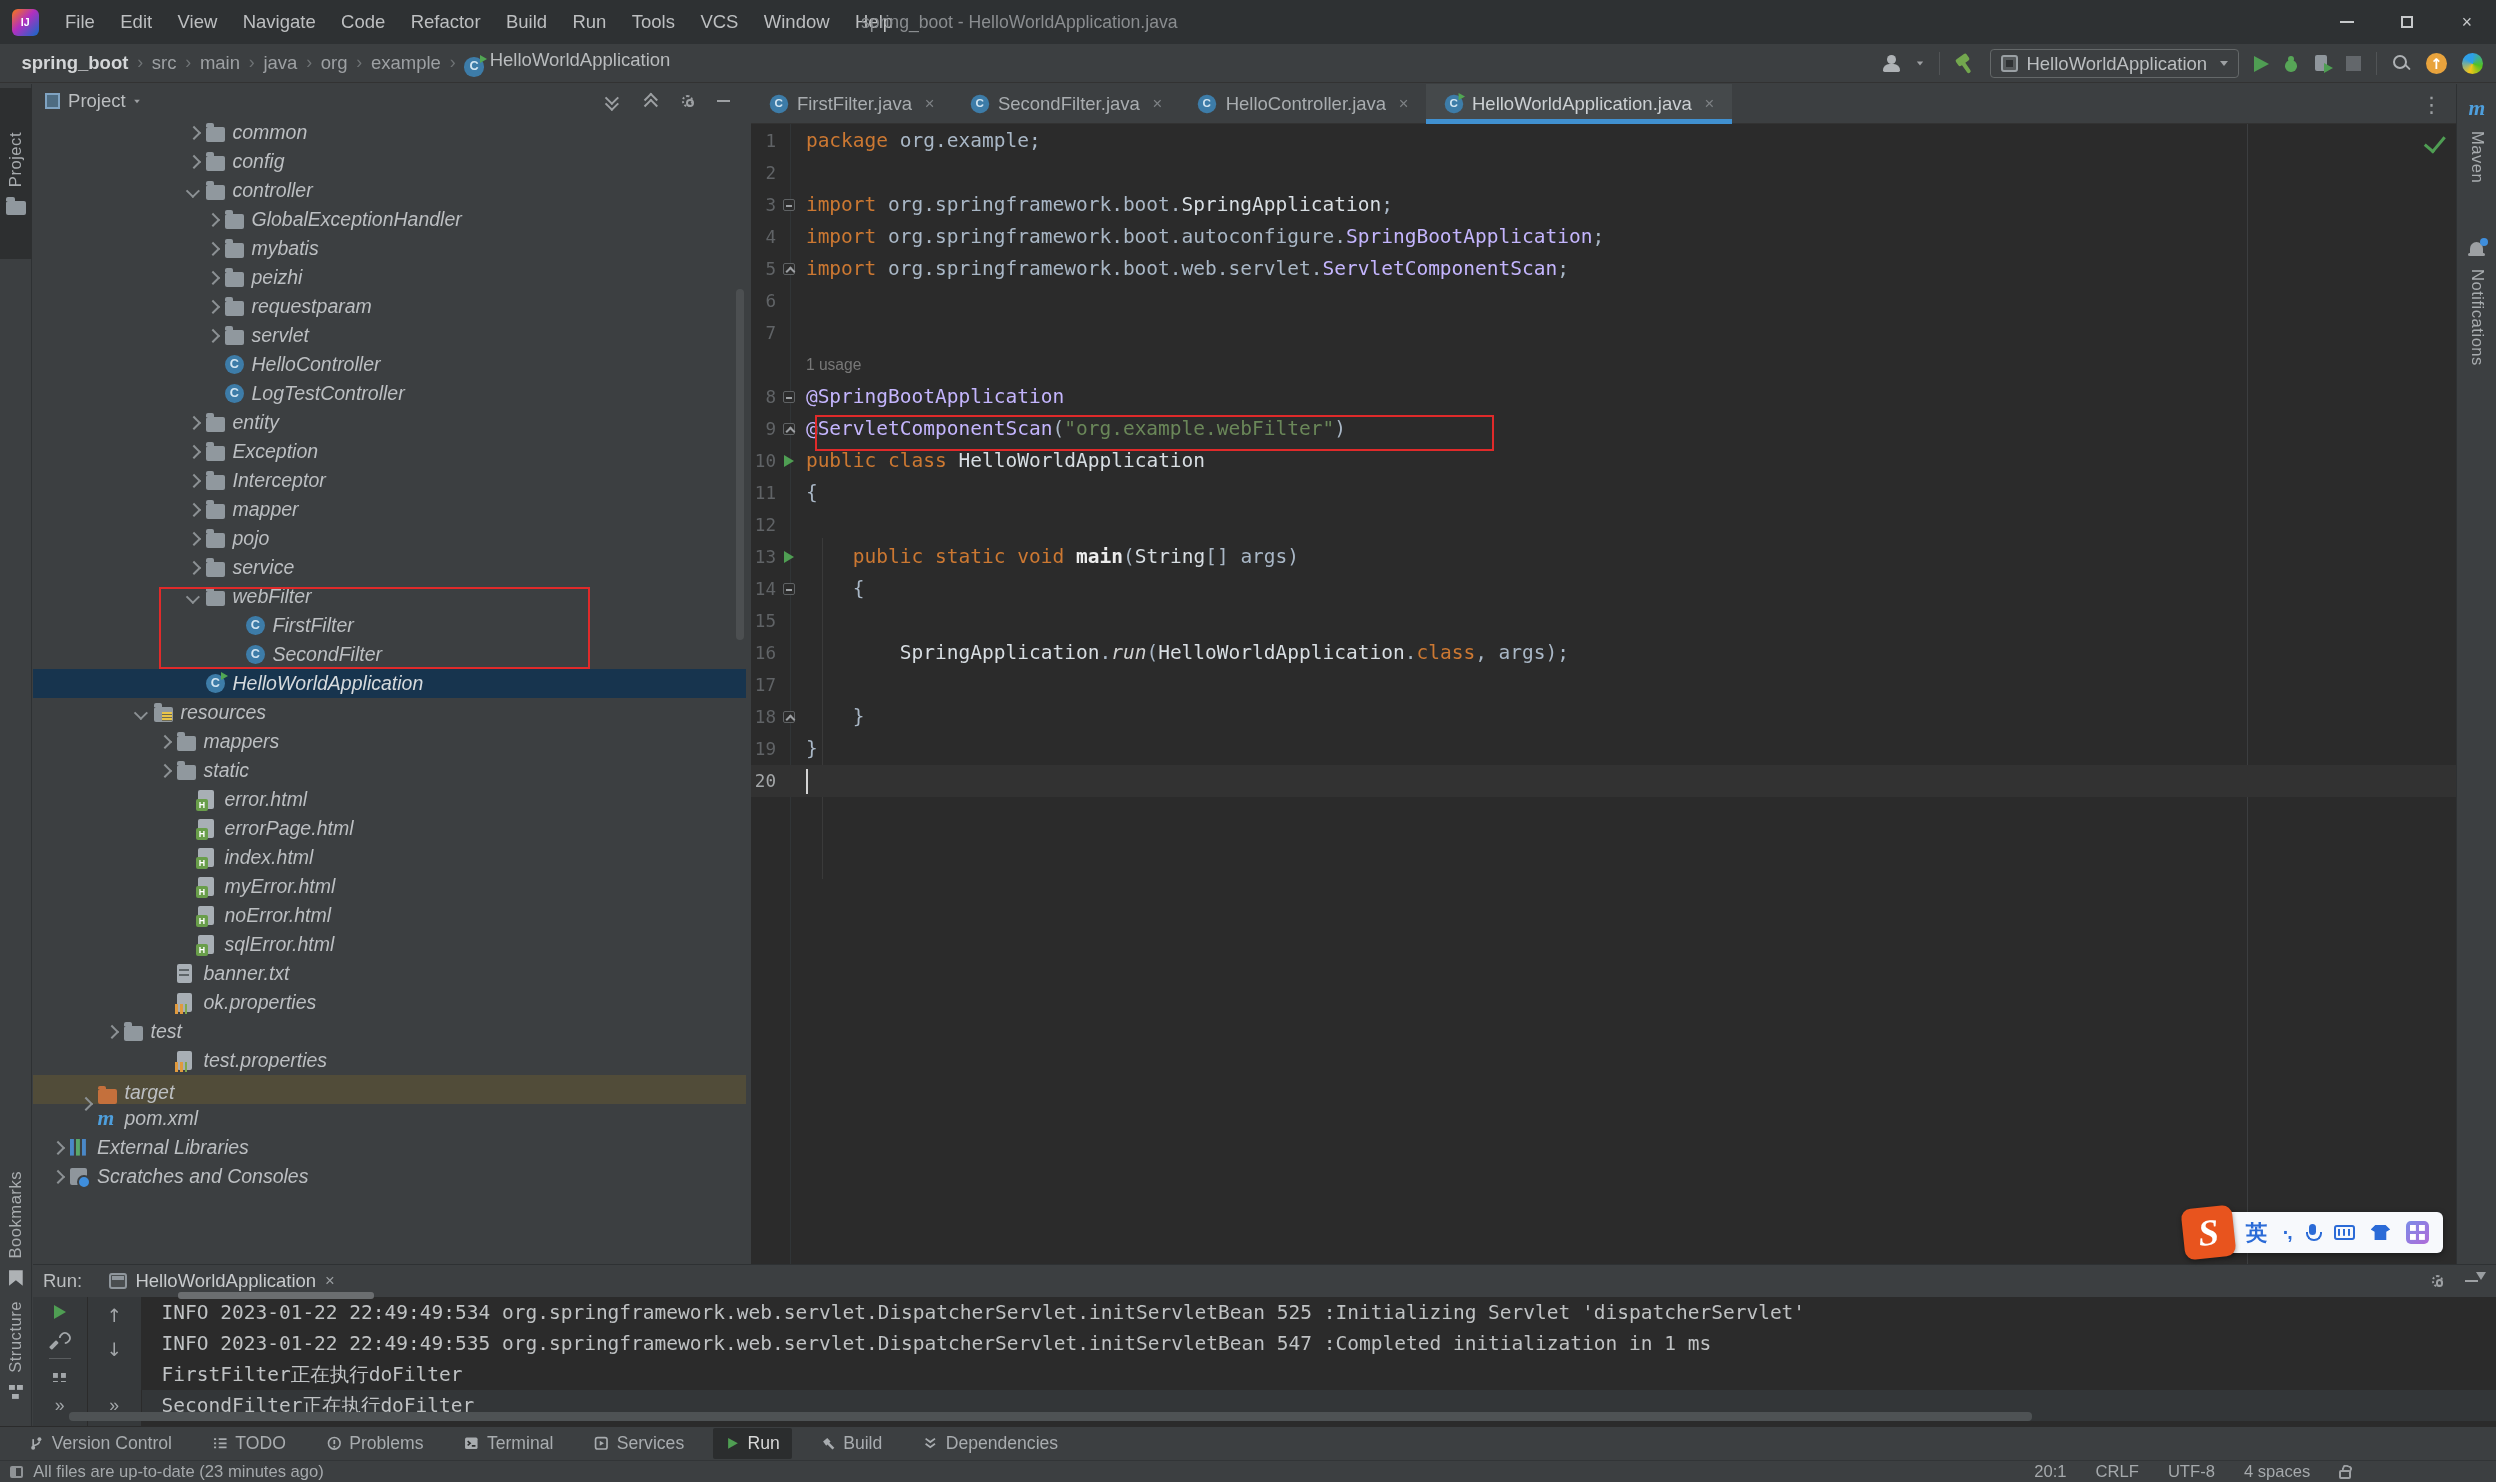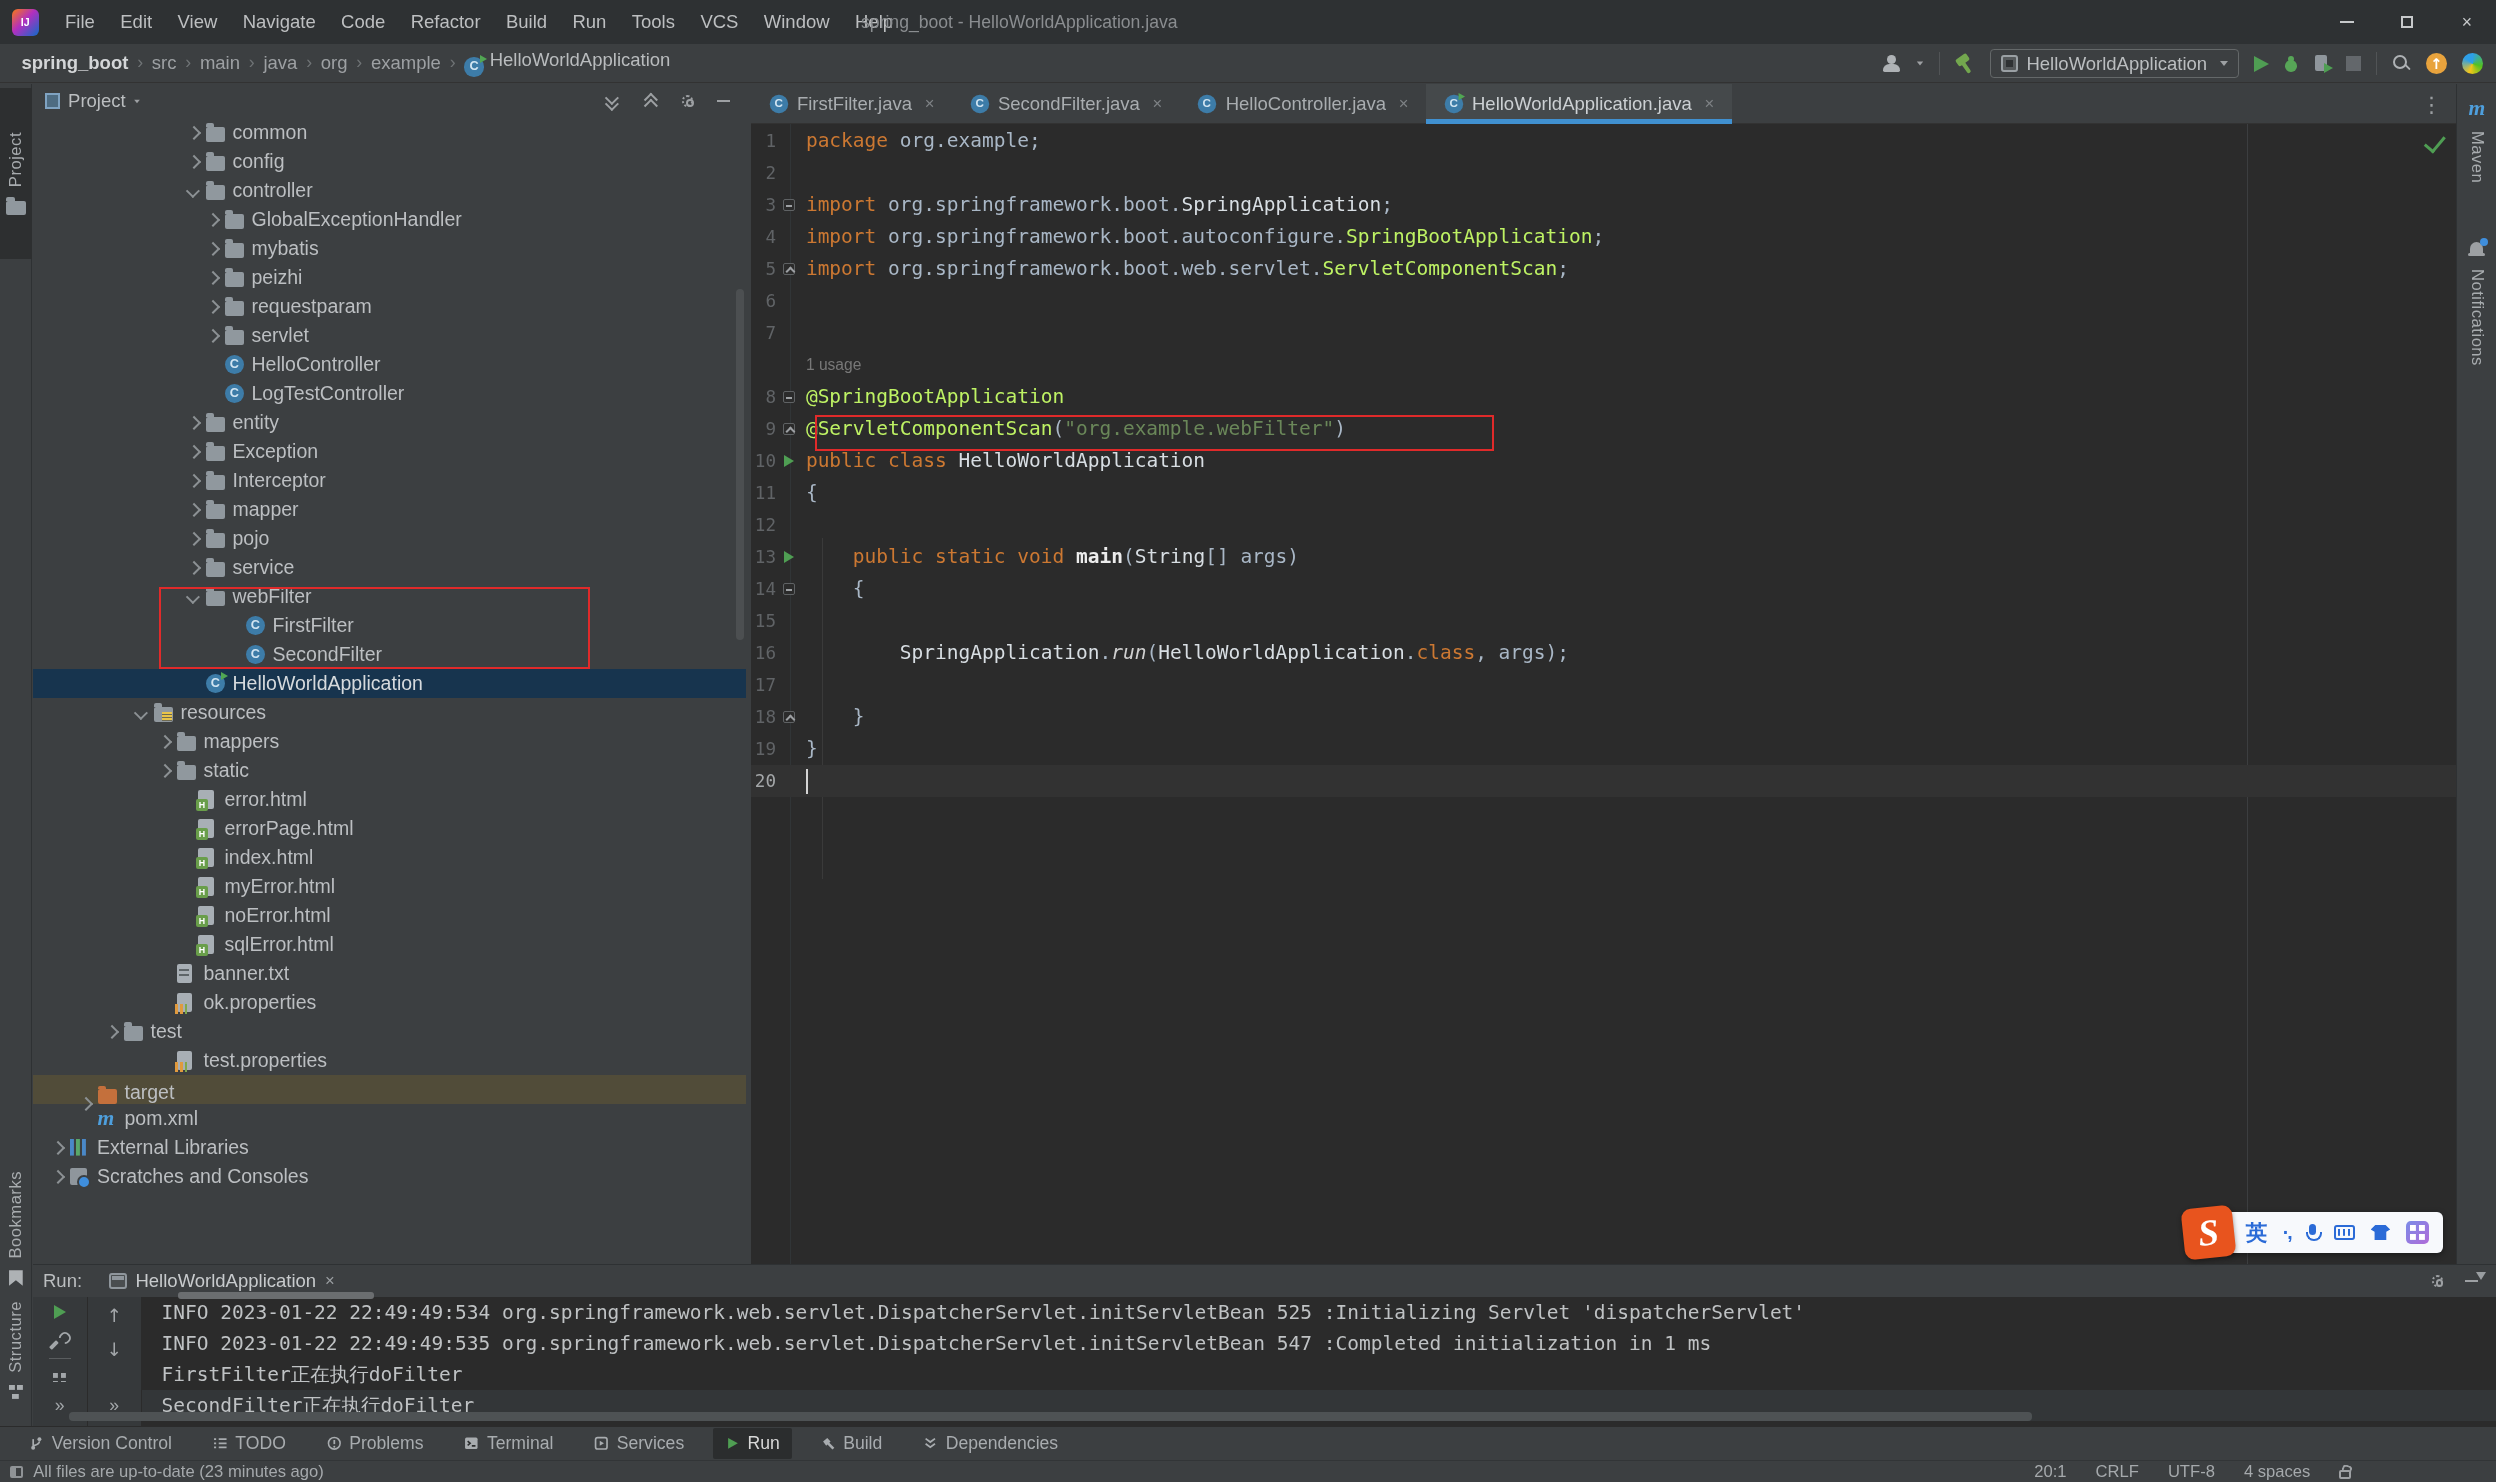--- a/index.html
+++ b/index.html
@@ -101,21 +101,21 @@
   #project-header .spacer { flex:1; }
   #project-header .hic { margin-right:15.6px; display:flex; align-items:center; }
   #tree { position:absolute; left:0; top:34px; width:100%; }
   .trow { height:29px; display:flex; align-items:center; font-size:19.5px; color:#BCBFC2; white-space:nowrap; }
   .trow .tchev { width:21.5px; flex:none; position:relative; }
   .trow .tchev.r::after, .trow .tchev.d::after { content:""; position:absolute; left:4.9px; top:-4.9px; width:7.8px; height:7.8px;
     border-right:2px solid #8C9194; border-bottom:2px solid #8C9194; }
   .trow .tchev.r::after { transform:rotate(-45deg); }
   .trow .tchev.d::after { transform:rotate(45deg); left:3.9px; }
   .trow .ticon { width:25px; flex:none; display:flex; justify-content:flex-start; }
-  .trow .tlabel { padding-left:2px; }
+  .trow .tlabel { padding-left:2px;font-style:italic; }
   .trow.selected { background:#17344E; }
   .trow.selected .tlabel { color:#D6DADD; }
   .trow.targetrow { background:#514C39;align-items:flex-end; }
   .ic-class { width:19.5px; height:19.5px; border-radius:50%; background:#3D7CA8; position:relative; color:#D2E5F2;
     font:bold 12.7px/19.5px "Liberation Sans",sans-serif; text-align:center; flex:none; }
   .ic-class::before { content:"C"; }
   .ic-class.run::after { content:""; position:absolute; right:-2.9px; top:-2px; width:0; height:0;
     border-left:7.8px solid #51A653; border-top:4.9px solid transparent; border-bottom:4.9px solid transparent; }
   .ic-html { width:16.6px; height:19.5px; background:#A8AFB5; border-radius:2px; position:relative; }
   .ic-html::after { content:"H"; position:absolute; left:-2px; bottom:-2px; width:12.7px; height:12.7px; background:#699E4A;
@@ -152,21 +152,21 @@
   .crow.current { background:#323232; }
   .ln { width:25px; text-align:right; color:#606366; font:17.6px "DejaVu Sans Mono",monospace; flex:none; }
   .crow.current .ln { color:#A4A7A9; }
   .gmark { width:26px; flex:none; display:flex; align-items:center; justify-content:center; position:relative; }
   .gm { width:12.7px; height:12.7px; border:1px solid #5F6264; border-radius:2px; background:#2B2B2B; position:relative; }
   .gm.fm::after { content:""; position:absolute; left:2px; top:4.9px; width:6.8px; height:2px; background:#9DA0A3; }
   .gm.fe::after { content:""; position:absolute; left:2.9px; top:3.9px; width:4.9px; height:4.9px;
     border-left:2px solid #9DA0A3; border-top:2px solid #9DA0A3; transform:rotate(45deg); }
   .grun { width:0; height:0; border-left:10.7px solid #4F9E53; border-top:6.8px solid transparent; border-bottom:6.8px solid transparent; }
   .codetext { font:19.5px/32px "DejaVu Sans Mono",monospace; white-space:pre; padding-left:3.9px; }
-  .tk-k { color:#CC7832; } .tk-p { color:#A9B7C6; } .tk-a { color:#bef264; }
+  .tk-k { color:#CC7832; } .tk-p { color:#A9B7C6; } .tk-a { color:#c4b5fd; }
   .tk-s { color:#6A8759; } .tk-c { color:#D8DEE3; } .tk-m { color:#ECECEC; font-weight:bold; }
   .tk-i { color:#D0D0D0; font-style:italic; }
   .hint-row { font:15.6px "Liberation Sans",sans-serif; color:#787878; padding-left:3.9px; }
   .cursor { display:inline-block; width:2px; height:25px; background:#D4D4D4; vertical-align:middle; }
   #inspect-ok { position:absolute; right:15.6px; top:7.8px; width:11.7px; height:19.5px;
     border-right:3.4px solid #4F9E53; border-bottom:3.4px solid #4F9E53; transform:rotate(40deg); }
 
   
   .redbox { position:absolute; border:2.9px solid #E02A2A; z-index:40; pointer-events:none; }
 

